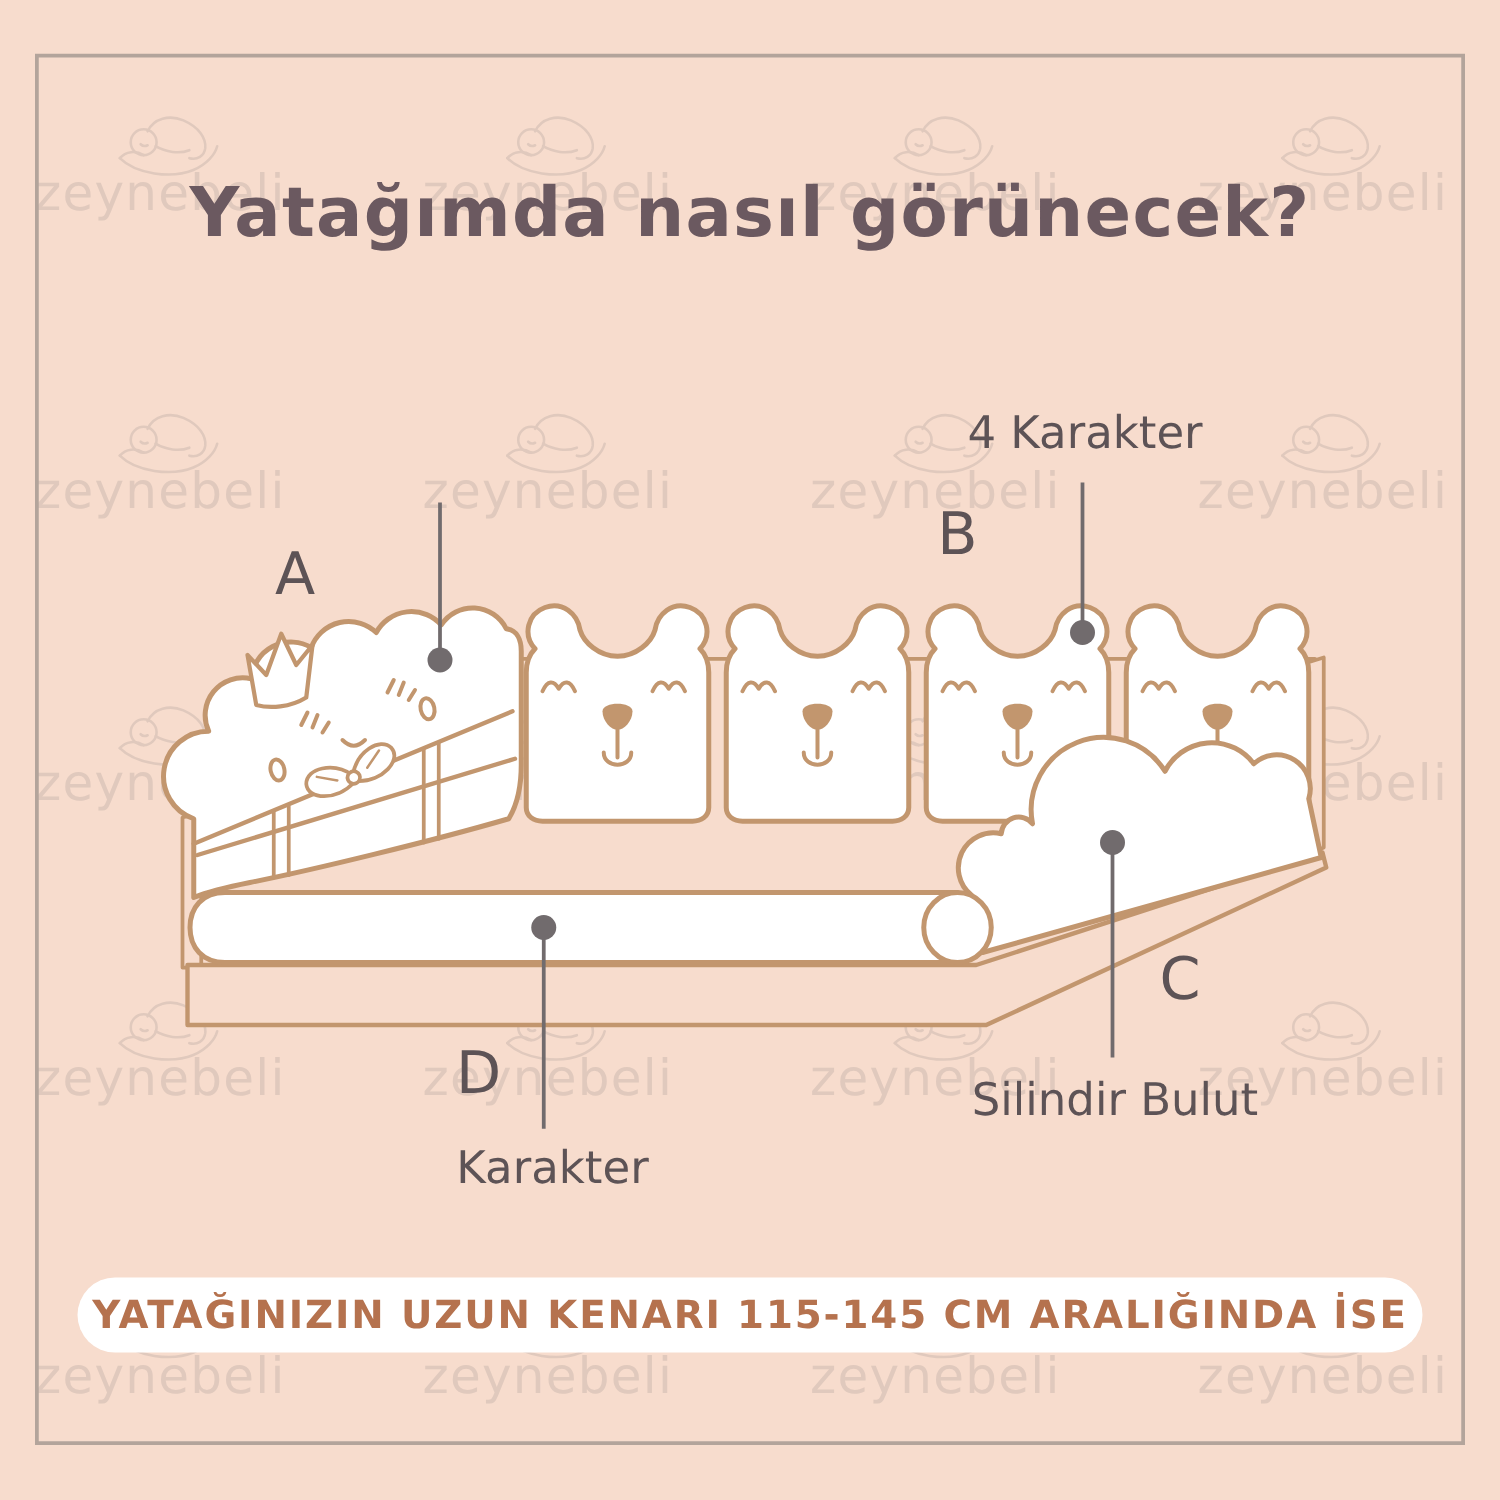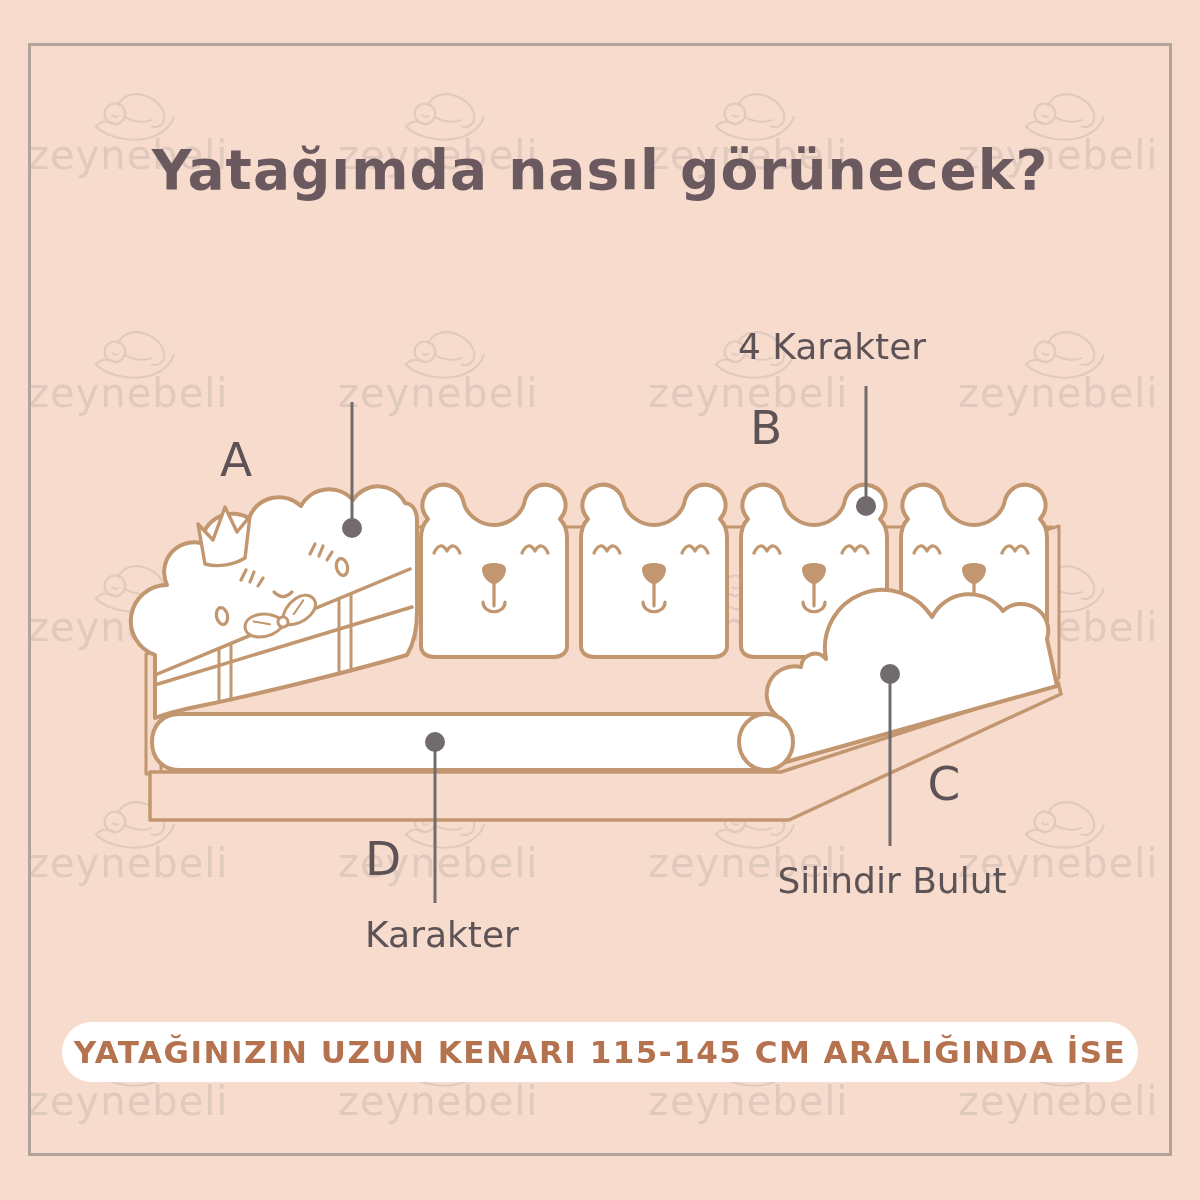--- a/index.html
+++ b/index.html
@@ -299,21 +299,21 @@
       <circle class="dot" cx="866" cy="506" r="10"></circle>
       <path class="leader" d="M890,682 L890,846"></path>
       <circle class="dot" cx="890" cy="674" r="10"></circle>
       <path class="leader" d="M435,750 L435,903"></path>
       <circle class="dot" cx="435" cy="742" r="10"></circle>
     </g>
   </svg>
 
   <div class="abs part-letter" style="left:236px;top:432px;">A</div>
 
-  <div class="abs part-label" style="left:832px;top:326px;">4 Karakter</div>
+  <div class="abs part-label" style="left:868px;top:326px;">4 Karakter</div>
   <div class="abs part-letter" style="left:766px;top:400px;">B</div>
 
   <div class="abs part-letter" style="left:944px;top:756px;">C</div>
   <div class="abs part-label" style="left:892px;top:860px;">Silindir Bulut</div>
 
   <div class="abs part-letter" style="left:383px;top:831px;">D</div>
   <div class="abs part-label" style="left:442px;top:914px;">Karakter</div>
 
   <div class="banner">
     <span class="banner-text">YATAĞINIZIN UZUN KENARI 115-145 CM ARALIĞINDA İSE</span>

